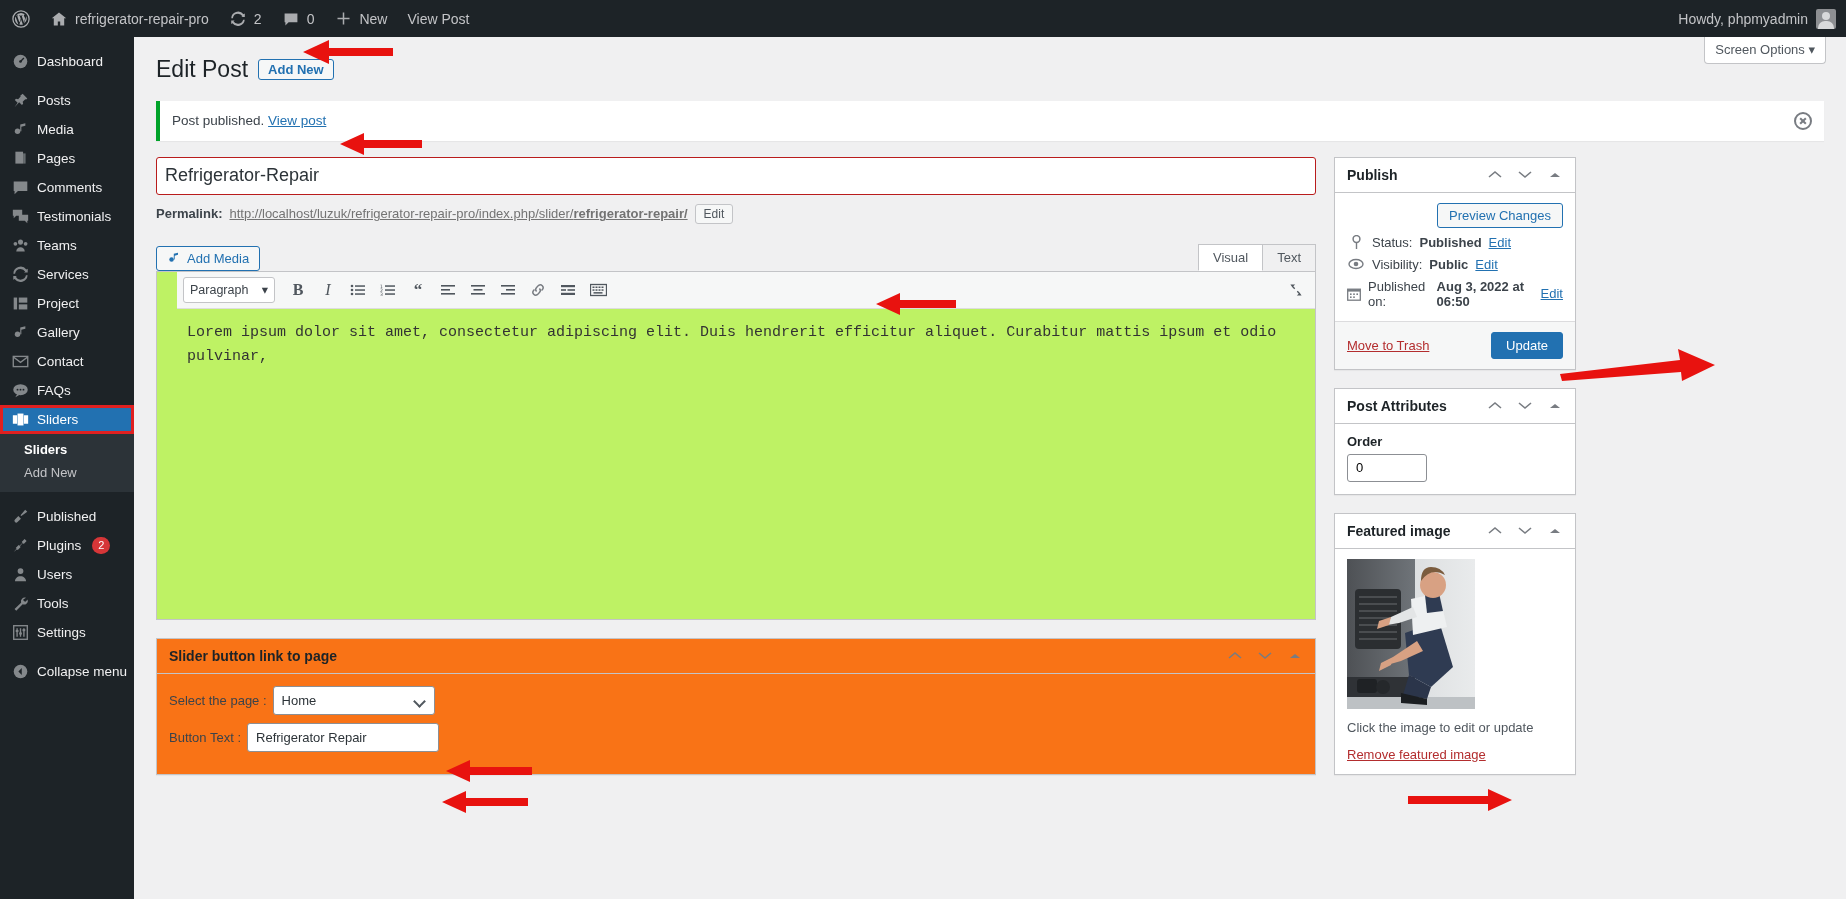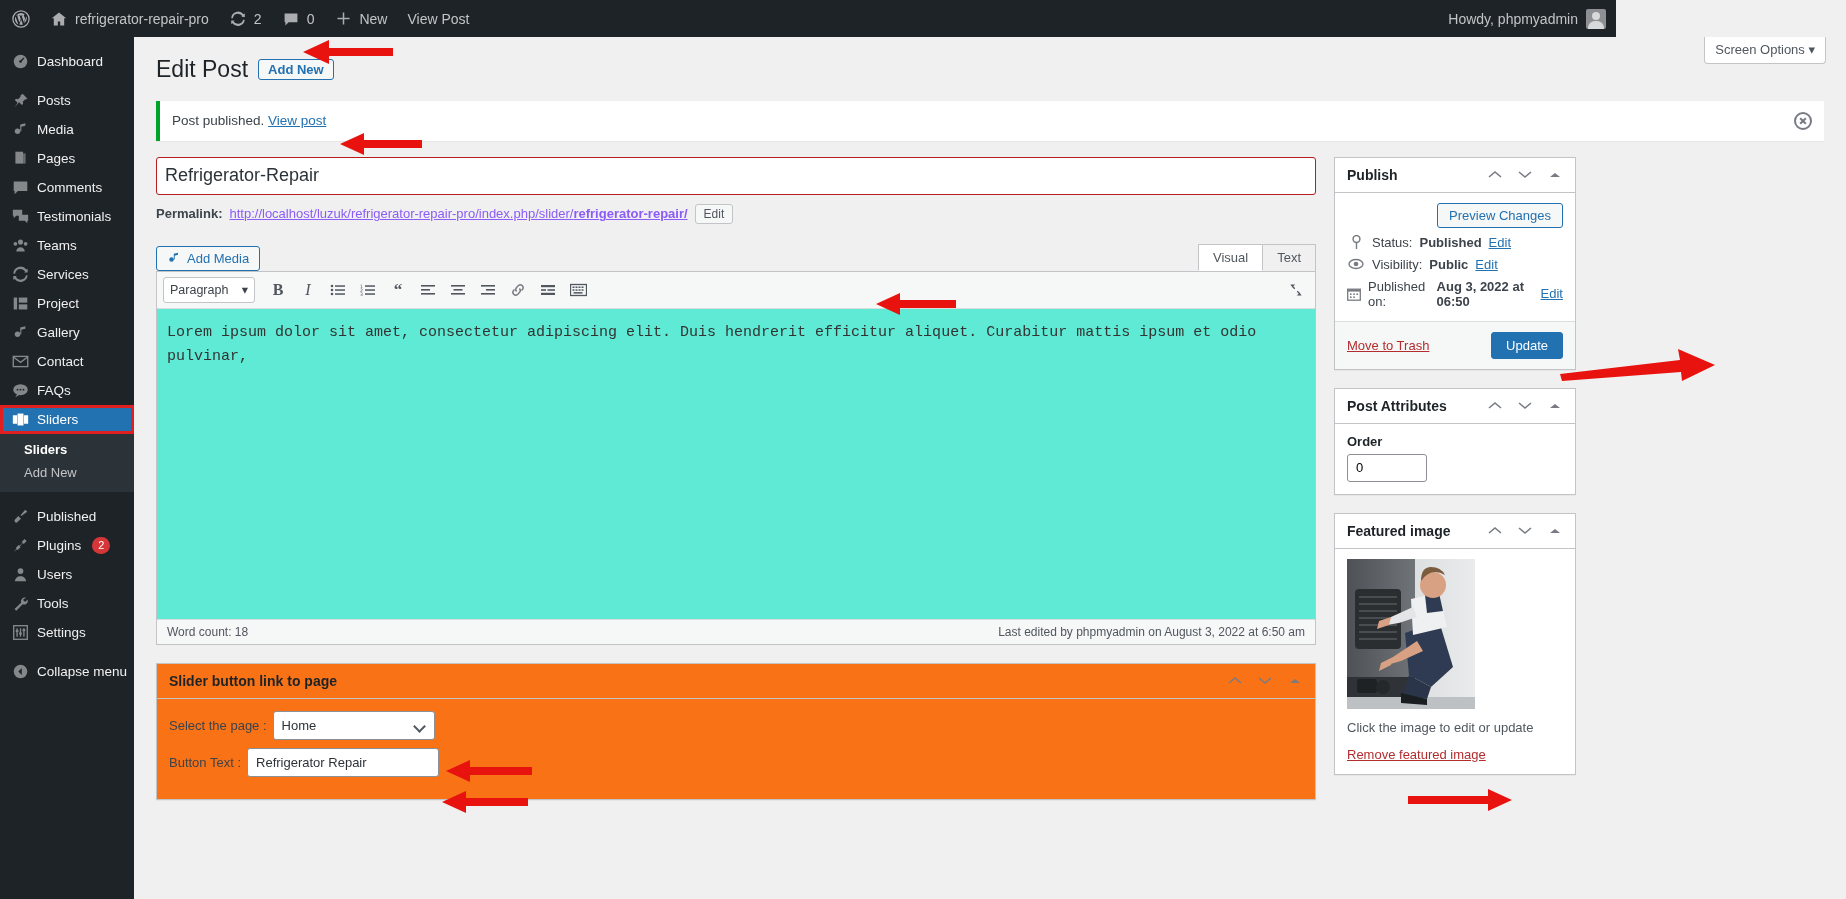--- a/index.html
+++ b/index.html
@@ -9,21 +9,21 @@
     font-family: "Liberation Sans", sans-serif;
     font-size: 13px;
     background: #f0f0f1;
     color: #3c434a;
     overflow: hidden;
     position: relative;
   }
 
   
   #adminbar {
-    position: absolute; top:0; left:0; width:1616px; height:37px;
+    position: absolute; top:0; left:0; width:1846px; height:37px;
     background:#1d2327; color:#c3c4c7;
     display:flex; align-items:center;
     font-size:14px; z-index: 50;
   }
   .ab-item { display:flex; align-items:center; gap:7px; padding:0 10px; height:37px; color:#c3c4c7; text-decoration:none; }
   .ab-item:first-child { padding-left:12px; }
   .ab-ico { display:inline-flex; align-items:center; justify-content:center; width:18px; height:18px; opacity:.85;}
   .ab-right { margin-left:auto; display:flex; align-items:center; padding-right:10px; gap:8px;}
   .avatar { width:20px;height:20px;background:#8d8f92;border-radius:2px; display:block; position:relative; overflow:hidden;}
   .avatar:before{content:"";position:absolute;left:6px;top:3px;width:8px;height:8px;border-radius:50%;background:#d8d9da;}
@@ -70,33 +70,33 @@
   .col-side { width:242px; }
 
   
   .title-input {
     width:100%; height:38px; font-size:18px; padding:4px 8px; line-height:1.4;
     border:1px solid #b91c1c; border-radius:3px; background:#fff; color:#2c3338;
     font-family:"Liberation Sans", sans-serif;
   }
   .permalink { margin-top:9px; font-size:13px; color:#3c434a; display:flex; align-items:center; gap:7px; }
   .permalink b { font-weight:bold; }
-  .permalink a { color:#8b5cf6; text-decoration:underline; }
+  .permalink a { color:#737373; text-decoration:underline; }
   .permalink a .slug { font-weight:bold; }
   .edit-btn { border:1px solid #c3c4c7; background:#f6f7f7; color:#50575e; border-radius:3px; padding:2px 8px; font-size:12px; cursor:pointer;}
 
   .editor-wrap { margin-top:20px; }
   .media-row { display:flex; align-items:flex-end; justify-content:space-between; }
   .addmedia-btn { display:inline-flex; align-items:center; gap:6px; border:1px solid #2271b1; color:#2271b1; background:#f6f7f7;
      border-radius:3px; padding:4px 10px; font-size:13px; cursor:pointer; }
   .tabs { display:flex; gap:0; }
   .tab { border:1px solid #c3c4c7; border-bottom:none; background:#f0f0f1; color:#50575e; padding:5px 14px; font-size:13px; margin-left:-1px; cursor:pointer;}
   .tab.active { background:#fff; border-bottom:1px solid #fff; position:relative; z-index:2; }
 
-  .editor-box { border:1px solid #c3c4c7; background:#5eead4; }
+  .editor-box { border:1px solid #c3c4c7; background:#bef264;padding-left:20px; }
   .mce-toolbar { background:#f6f7f7; border-bottom:1px solid #ddd; display:flex; align-items:center; padding:5px 6px; gap:4px;}
   .mce-select { border:1px solid #c3c4c7; background:#fff; border-radius:3px; height:26px; width:92px; display:flex; align-items:center; padding:0 6px; font-size:12.5px; justify-content:space-between; cursor:pointer;}
   .tbtn { width:26px;height:26px; display:inline-flex;align-items:center;justify-content:center;color:#50575e;cursor:pointer;font-size:15px;}
   .tbtn.sp { margin-left:6px; }
   .fs-btn { margin-left:auto; }
   .editor-body { height:310px; padding:12px 10px; font-family:Liberation Mono, monospace; font-size:15px; color:#333; line-height:1.6; position:relative;}
   .editor-footer { border-top:1px solid #ddd; background:#f6f7f7; display:flex; justify-content:space-between; padding:5px 10px; font-size:12px; color:#50575e;}
 
   
   .metabox { background:#f97316; border:1px solid #c3c4c7; box-shadow:0 1px 1px rgba(0,0,0,.04); margin-top:18px;}
@@ -524,24 +524,20 @@
             </span>
             <span class="tbtn fs-btn">
               <svg width="16" height="16" viewBox="0 0 20 20">
                   <path d="M3 3h6L6.6 5.4 9 7.8 7.8 9 5.4 6.6zM17 17h-6l2.4-2.4L11 12.2 12.2 11l2.4 2.4z" fill="#50575e"></path>
                 </svg>
             </span>
           </div>
           <div class="editor-body">
             <p style="margin:0;">Lorem ipsum dolor sit amet, consectetur adipiscing elit. Duis hendrerit efficitur aliquet. Curabitur mattis ipsum et odio pulvinar,</p>
           </div>
-          <div class="editor-footer">
-            <span>Word count: 18</span>
-            <span>Last edited by phpmyadmin on August 3, 2022 at 6:50 am</span>
-          </div>
         </div>
       </div>
 
       
       <div class="metabox">
         <div class="mb-head">
           <span class="mb-title">Slider button link to page</span>
           <span class="mb-actions">
             <span class="chev">
               <svg width="14" height="9" viewBox="0 0 14 9">

